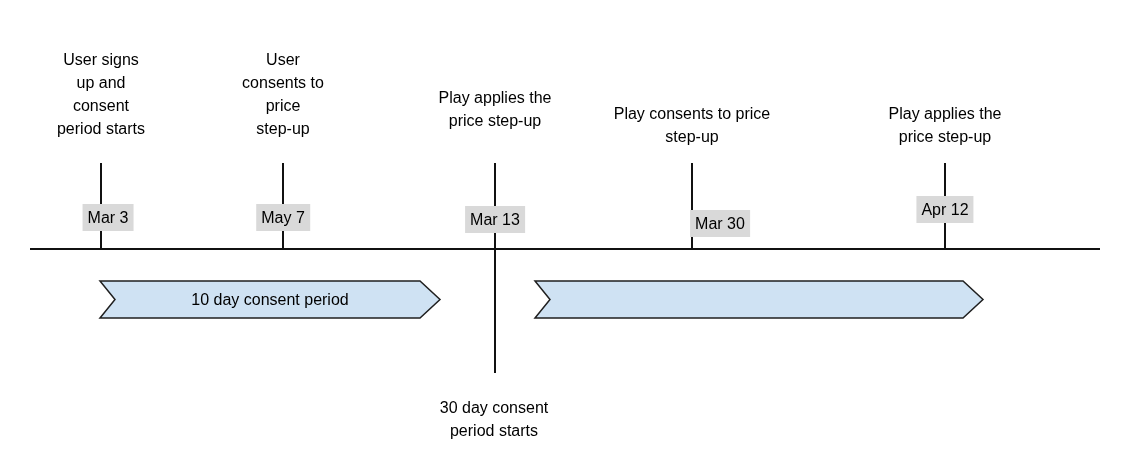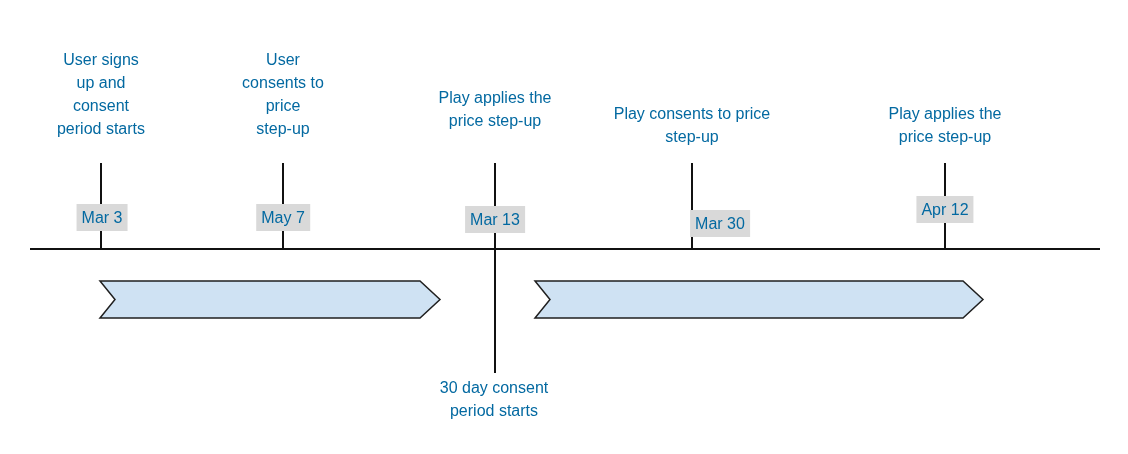--- a/index.html
+++ b/index.html
@@ -2,21 +2,21 @@
 <html><head>
 <meta charset="utf-8">
 <style>
   html, body { margin: 0; padding: 0; background: #ffffff; }
   .canvas {
     position: relative;
     width: 1128px;
     height: 454px;
     background: #ffffff;
     font-family: "Liberation Sans", sans-serif;
-    color: #0369a1;
+    color: #000000;
     overflow: hidden;
   }
   .shapes { position: absolute; left: 0; top: 0; }
   .shapes polygon {
     fill: #cfe2f3;
     stroke: #1f1f1f;
     stroke-width: 1.5;
     stroke-linejoin: miter;
   }
   .hline {
@@ -58,20 +58,21 @@
     font-size: 16px;
     z-index: 2;
   }
   .note-below {
     position: absolute;
     transform: translateX(-50%);
     text-align: center;
     white-space: pre-line;
     font-size: 16px;
     line-height: 23px;
+    margin-top: 20px;
   }
 </style>
 </head>
 <body>
 
 <div class="canvas">
 
   <svg class="shapes" width="1128" height="454" viewBox="0 0 1128 454">
     <polygon points="100,281 420,281 440,299.5 420,318 100,318 115,299.5"></polygon>
     <polygon points="535,281 963,281 983,299.5 963,318 535,318 550,299.5"></polygon>
@@ -93,23 +94,24 @@
 consents to
 price
 step-up</div>
   <div class="event-label" style="left:495px; top:86px; width:170px">Play applies the
 price step-up</div>
   <div class="event-label" style="left:692px; top:102px; width:210px">Play consents to price
 step-up</div>
   <div class="event-label" style="left:945px; top:102px; width:170px">Play applies the
 price step-up</div>
 
-  <div class="date-chip" style="left:102px; top:204px">Mar 3</div>
+  <div class="date-chip" style="left:108px; top:204px">Mar 3</div>
   <div class="date-chip" style="left:283px; top:204px">May 7</div>
   <div class="date-chip" style="left:495px; top:206px">Mar 13</div>
   <div class="date-chip" style="left:720px; top:210px">Mar 30</div>
   <div class="date-chip" style="left:945px; top:196px">Apr 12</div>
 
+  <div class="period-label" style="left:100px; width:340px">10 day consent period</div>
 
   <div class="note-below" style="left:494px; top:376px; width:180px">30 day consent
 period starts</div>
 
 </div>
 
 </body></html>

